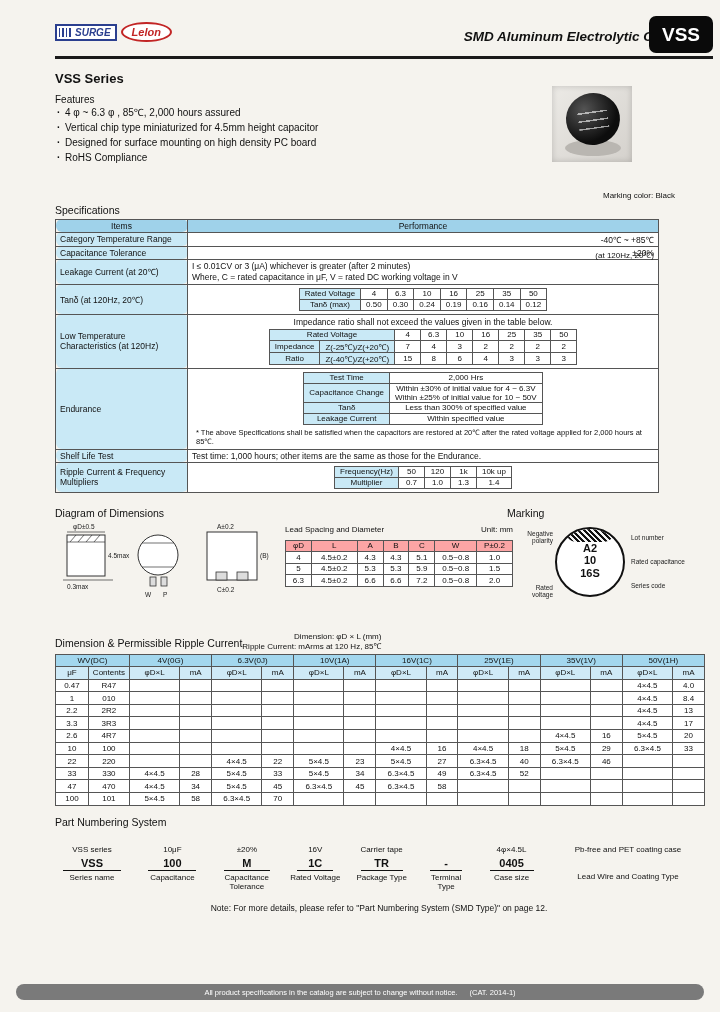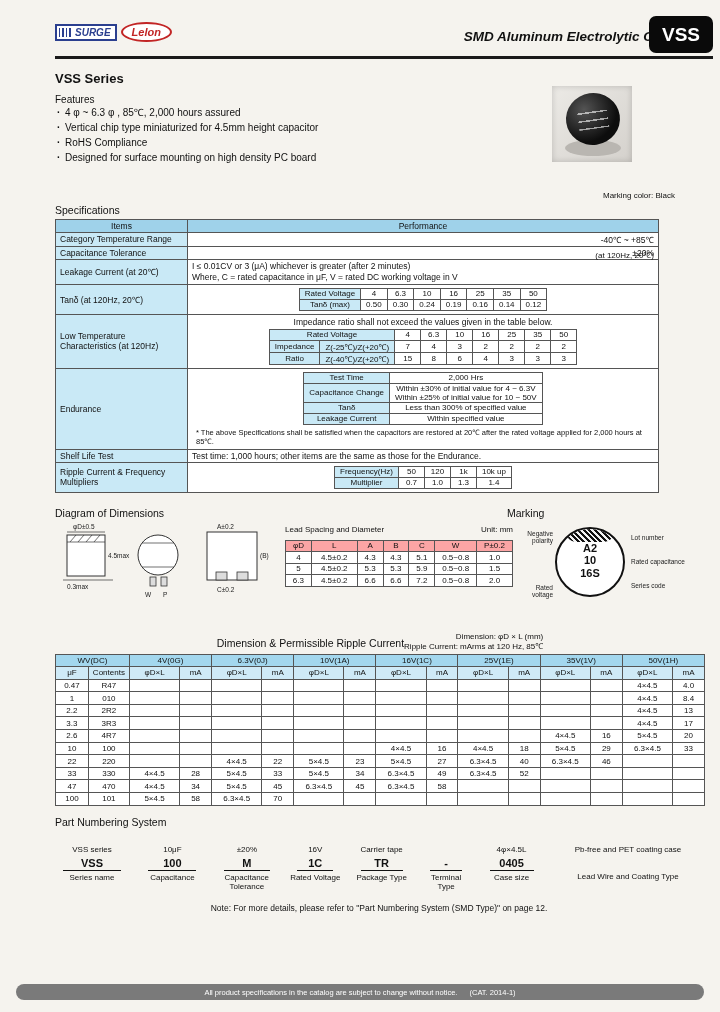--- a/index.html
+++ b/index.html
@@ -35,21 +35,21 @@
              background:radial-gradient(circle at 36% 30%, #545454, #0d0d0d 65%); transform:rotate(-8deg); }
   .cap-top::after { content:""; position:absolute; left:12px; top:14px; width:30px; height:22px;
              background:repeating-linear-gradient(0deg, rgba(255,255,255,.75) 0 1.5px, transparent 1.5px 8px); opacity:.8; }
 
   .marking-color-note { text-align:right; font-size:8px; margin-top:26px; width:620px; }
   .section-label { font-size:10.5px; margin:4px 0 3px; }
 
   
   .spec-table { border-collapse:collapse; width:604px; font-size:8.5px; }
   .spec-table > tbody > tr > td { border:1px solid #555; padding:1px 4px; vertical-align:middle; background:#fff; }
-  .spec-table td.items-col { width:132px; background:#c9e9f6; }
+  .spec-table td.items-col { width:132px; background:#c9e9f6;border-radius:6px; }
   .spec-table tr.spec-head td { background:#9fd2ea; text-align:center; height:13px; }
   .center { text-align:right; }
   td.rel { position:relative; }
   .right-note { position:absolute; right:4px; top:2px; font-size:8px; }
   .leak-line { line-height:11px; }
   .inner { border-collapse:collapse; margin:2px auto; font-size:8px; }
   .inner td { border:1px solid #555; padding:0 5px; height:11px; text-align:center; background:#fff; white-space:pre-line; }
   .inner td.lbl { background:#c9e9f6; }
   .inner td:not(.lbl) { min-width:26px; }
   .lowtemp-intro { text-align:center; font-size:8.5px; margin-top:1px; }
@@ -77,21 +77,21 @@
   .mk-cap { height:13px; margin:0 9px; background:repeating-linear-gradient(45deg,#111 0 2px,#f2f2f2 2px 4px); border-radius:0 0 10px 10px; }
   .mk-line { font-size:11px; font-weight:bold; line-height:12.5px; }
   .mk-label { position:absolute; font-size:6.5px; color:#222; line-height:7.5px; }
   .mk-neg    { left:0;   top:8px;  width:40px; text-align:right; }
   .mk-volt   { left:0;   top:62px; width:40px; text-align:right; }
   .mk-lot    { left:118px; top:12px; }
   .mk-capl   { left:118px; top:36px; }
   .mk-series { left:118px; top:60px; }
 
   
-  .ripple-head { display:flex; align-items:flex-end; justify-content:center; margin-top:8px; width:650px; }
+  .ripple-head { display:flex; align-items:flex-end; justify-content:flex-start; margin-top:8px; width:650px; }
   .ripple-notes { text-align:right; font-size:8px; line-height:10px; }
   .ripple-table { border-collapse:collapse; font-size:8px; width:650px; table-layout:fixed; margin-top:2px; }
   .ripple-table th, .ripple-table td { border:1px solid #555; height:12.6px; padding:0 1px; text-align:center;
                font-weight:normal; overflow:hidden; background:#fff; }
   .ripple-table thead tr.h1 th { background:#a3d7ee; }
   .ripple-table thead tr.h2 th { background:#cfeaf7; }
 
   
   .pns-title { margin-top:10px; }
   .pns { margin-top:4px; display:flex; width:648px; justify-content:space-between; }
@@ -124,22 +124,22 @@
       <div class="doc-title">SMD Aluminum Electrolytic Capacitors</div>
       <div class="vss-badge">VSS</div>
     </div>
     <div class="header-rule"></div>
 
     <div class="series-title">VSS Series</div>
     <div class="features">
       <div class="features-title">Features</div>
       <div class="feature-item">4 φ ~ 6.3 φ , 85℃, 2,000 hours assured</div>
       <div class="feature-item">Vertical chip type miniaturized for 4.5mm height capacitor</div>
+      <div class="feature-item">Designed for surface mounting on high density PC board</div>
       <div class="feature-item">RoHS Compliance</div>
-      <div class="feature-item">Designed for surface mounting on high density PC board</div>
     </div>
 
     <div class="marking-color-note">Marking color: Black</div>
 
     <div class="section-label">Specifications</div>
     <table class="spec-table">
       <tbody>
         <tr class="spec-head">
           <td class="items-col">Items</td>
           <td>Performance</td>

